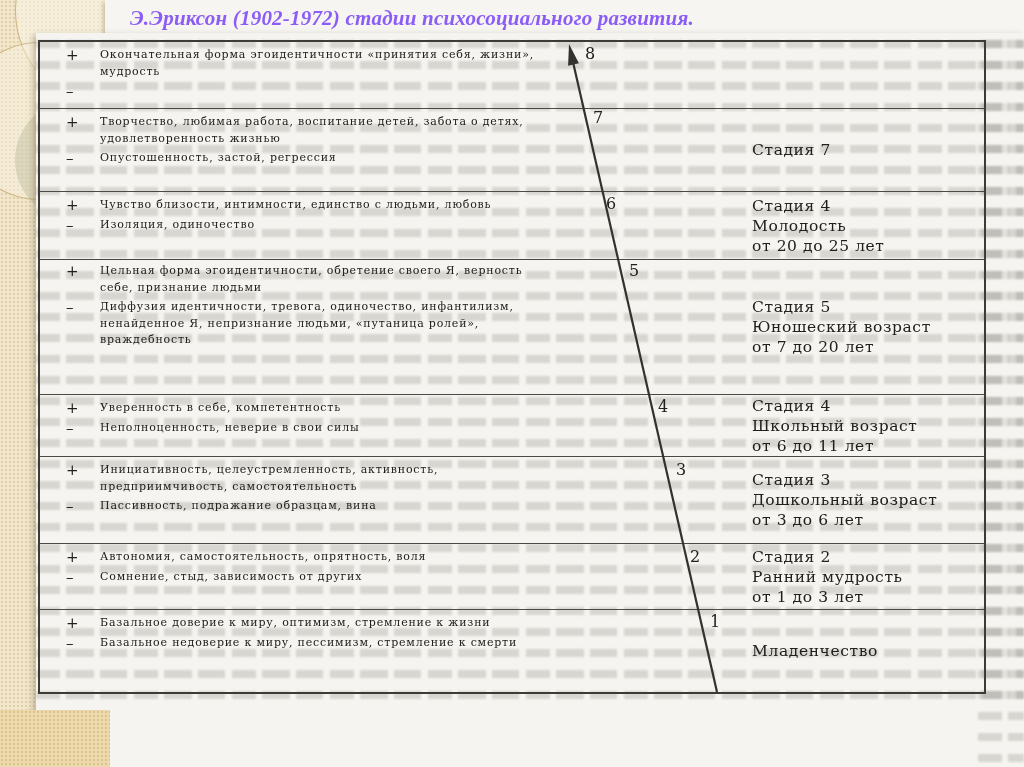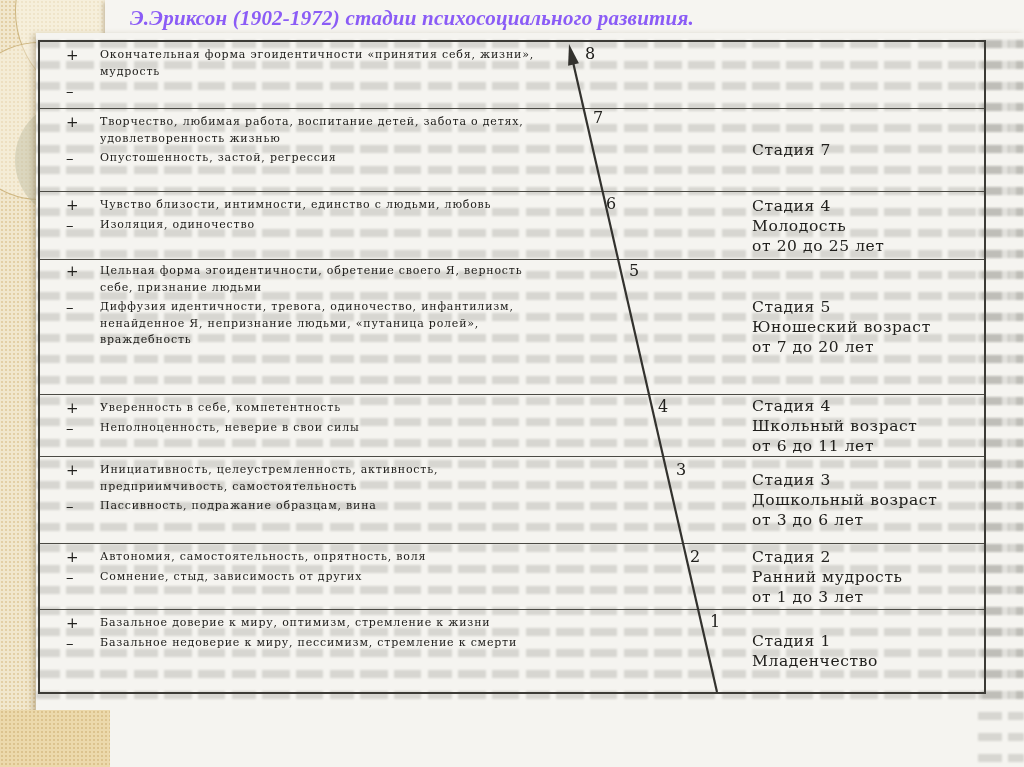--- a/index.html
+++ b/index.html
@@ -198,21 +198,20 @@
     <div class="erow" style="height:82px;">
       <div class="item pos">
         <span class="sign">+</span>
         <span class="dtext">Базальное доверие к миру, оптимизм, стремление к жизни</span>
       </div>
       <div class="item neg">
         <span class="sign">–</span>
         <span class="dtext">Базальное недоверие к миру, пессимизм, стремление к смерти</span>
       </div>
       <div class="stage-cell">
-        <div>Стадия 1</div>
         <div>Младенчество</div>
         <div></div>
       </div>
     </div>
 
   </div>
 </div>
 
 <div class="bottom-box"></div>
 

